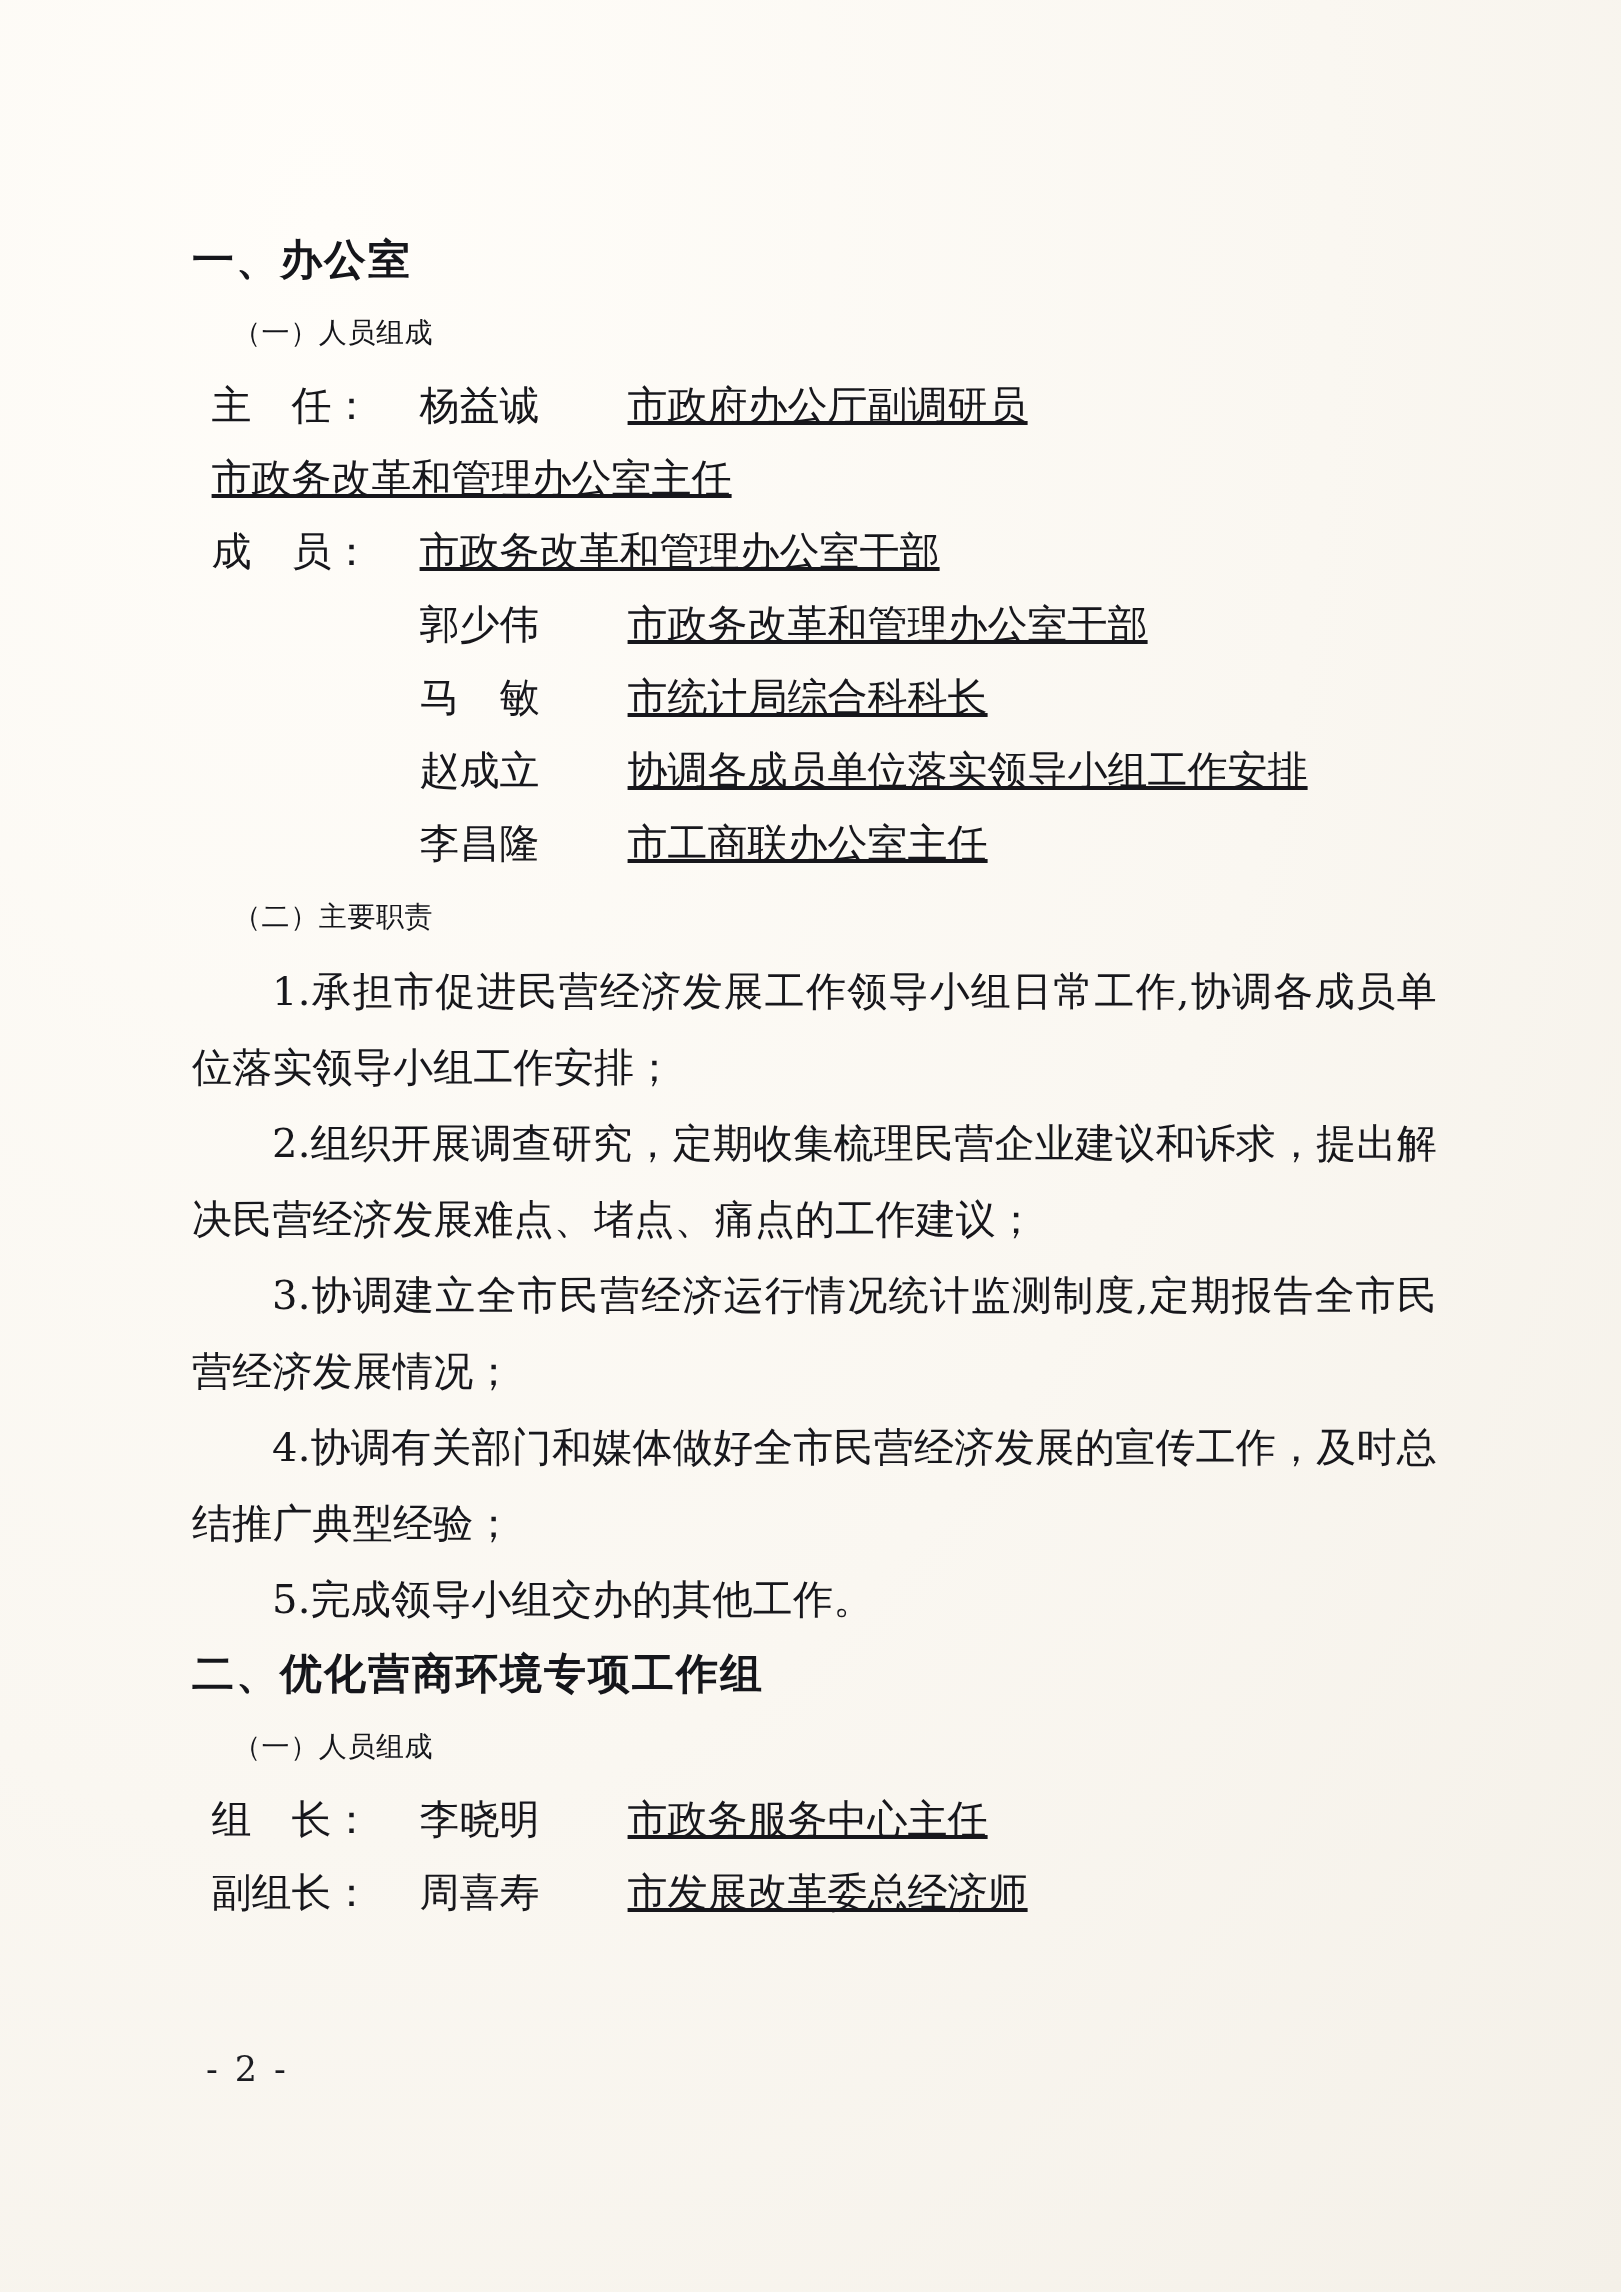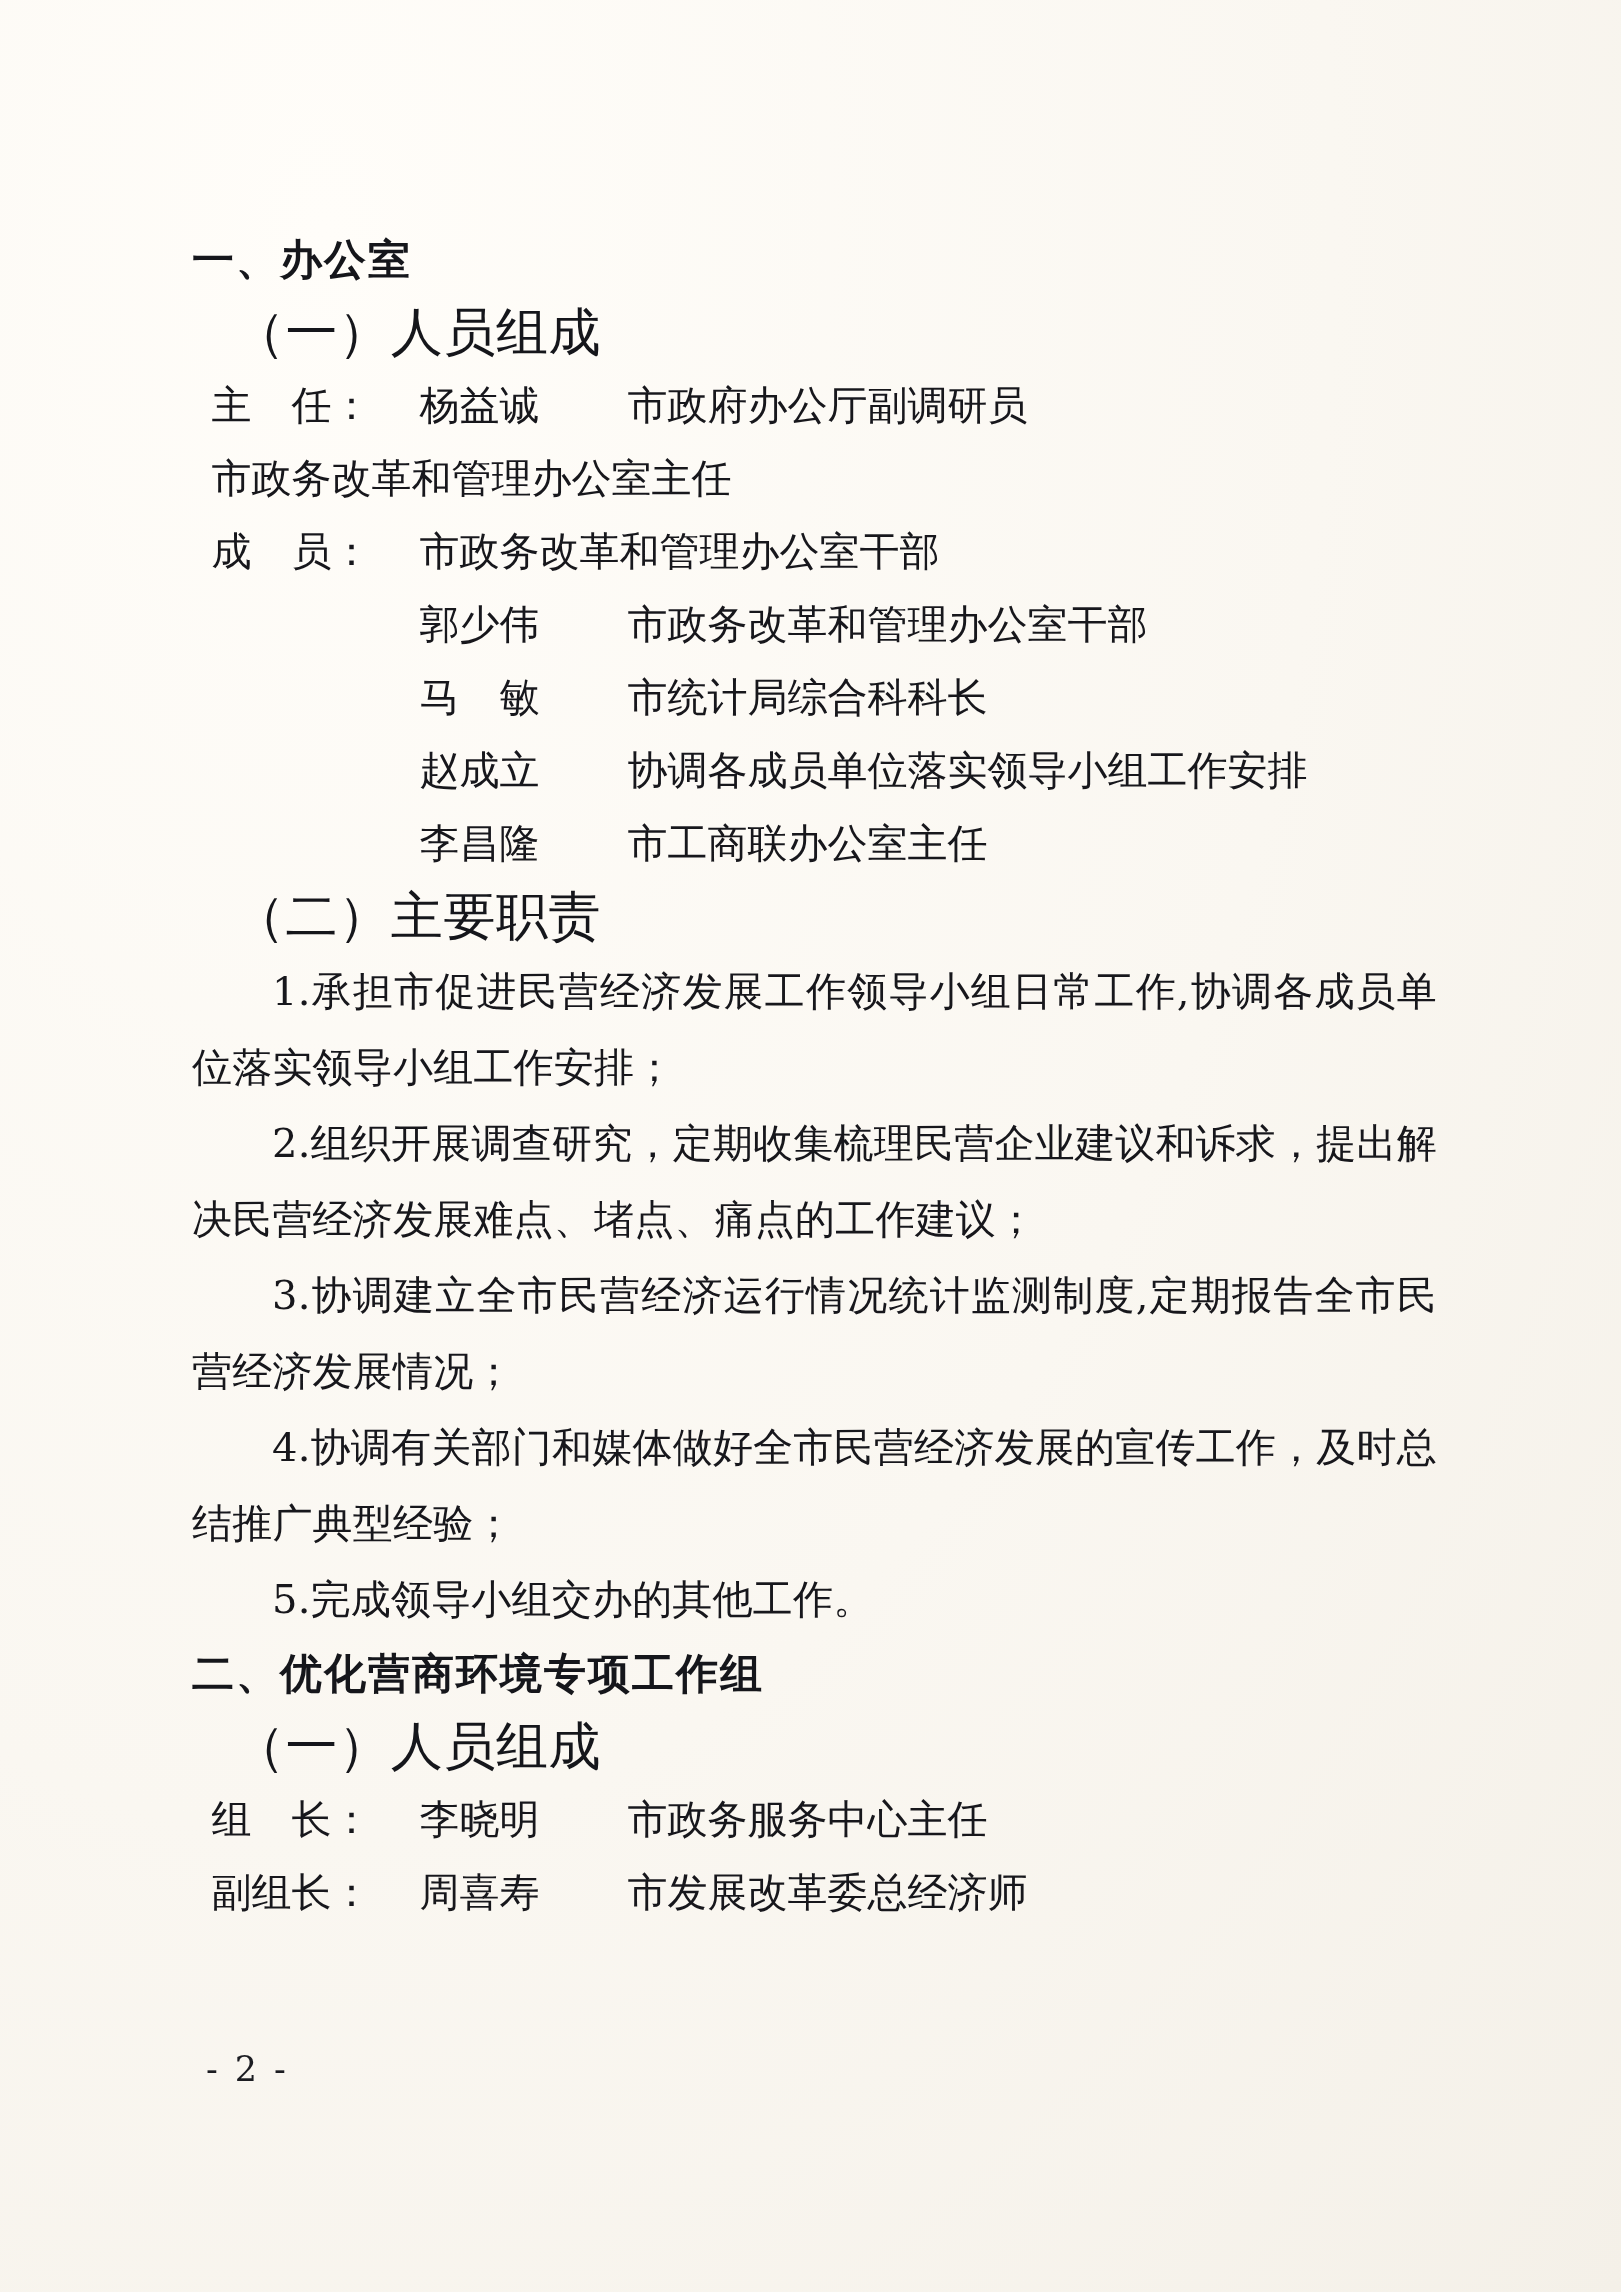--- a/index.html
+++ b/index.html
@@ -29,21 +29,21 @@
     height: 2293px;
     padding: 0;
   }
   .content {
     position: absolute;
     left: 192px;
     top: 223px;
     width: 1245px;
   }
   .line {
-    font-size: 52px;
+    font-size: 28px;
     line-height: 73px;
     letter-spacing: 0.6px;
     white-space: pre;
     color: #15161b;
   }
   .heading {
     font-weight: bold;
     font-size: 42px;
     letter-spacing: 2px;
   }
@@ -60,20 +60,21 @@
     white-space: pre;
     flex: 0 0 208px;
   }
   .roster .name {
     width: 208px;
     white-space: pre;
     flex: 0 0 208px;
   }
   .roster .title {
     white-space: pre;
+    text-decoration: underline;
   }
   .para {
     font-size: 40px;
     line-height: 76px;
     text-align: justify;
     text-justify: inter-ideograph;
     letter-spacing: 0.2px;
   }
   .para-block {
     text-indent: 80px;

